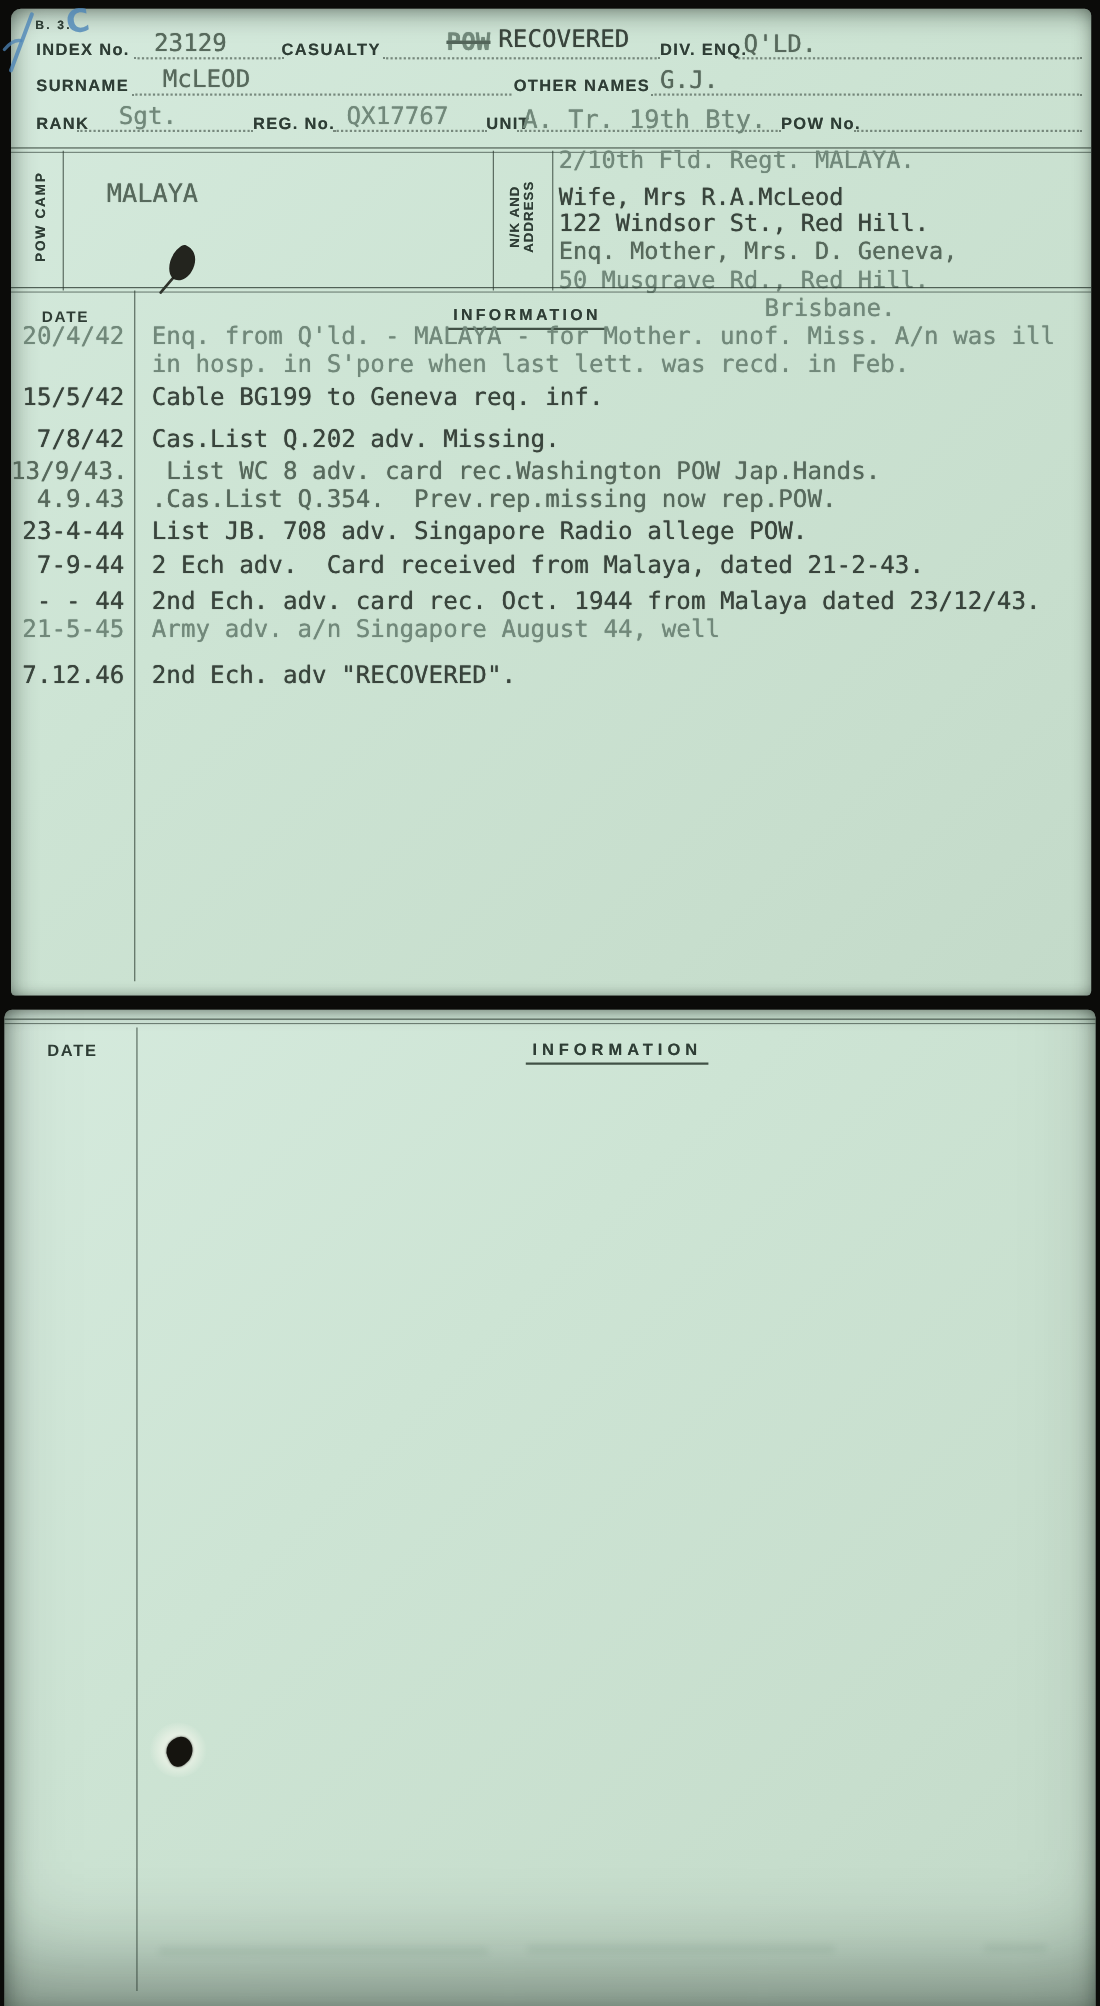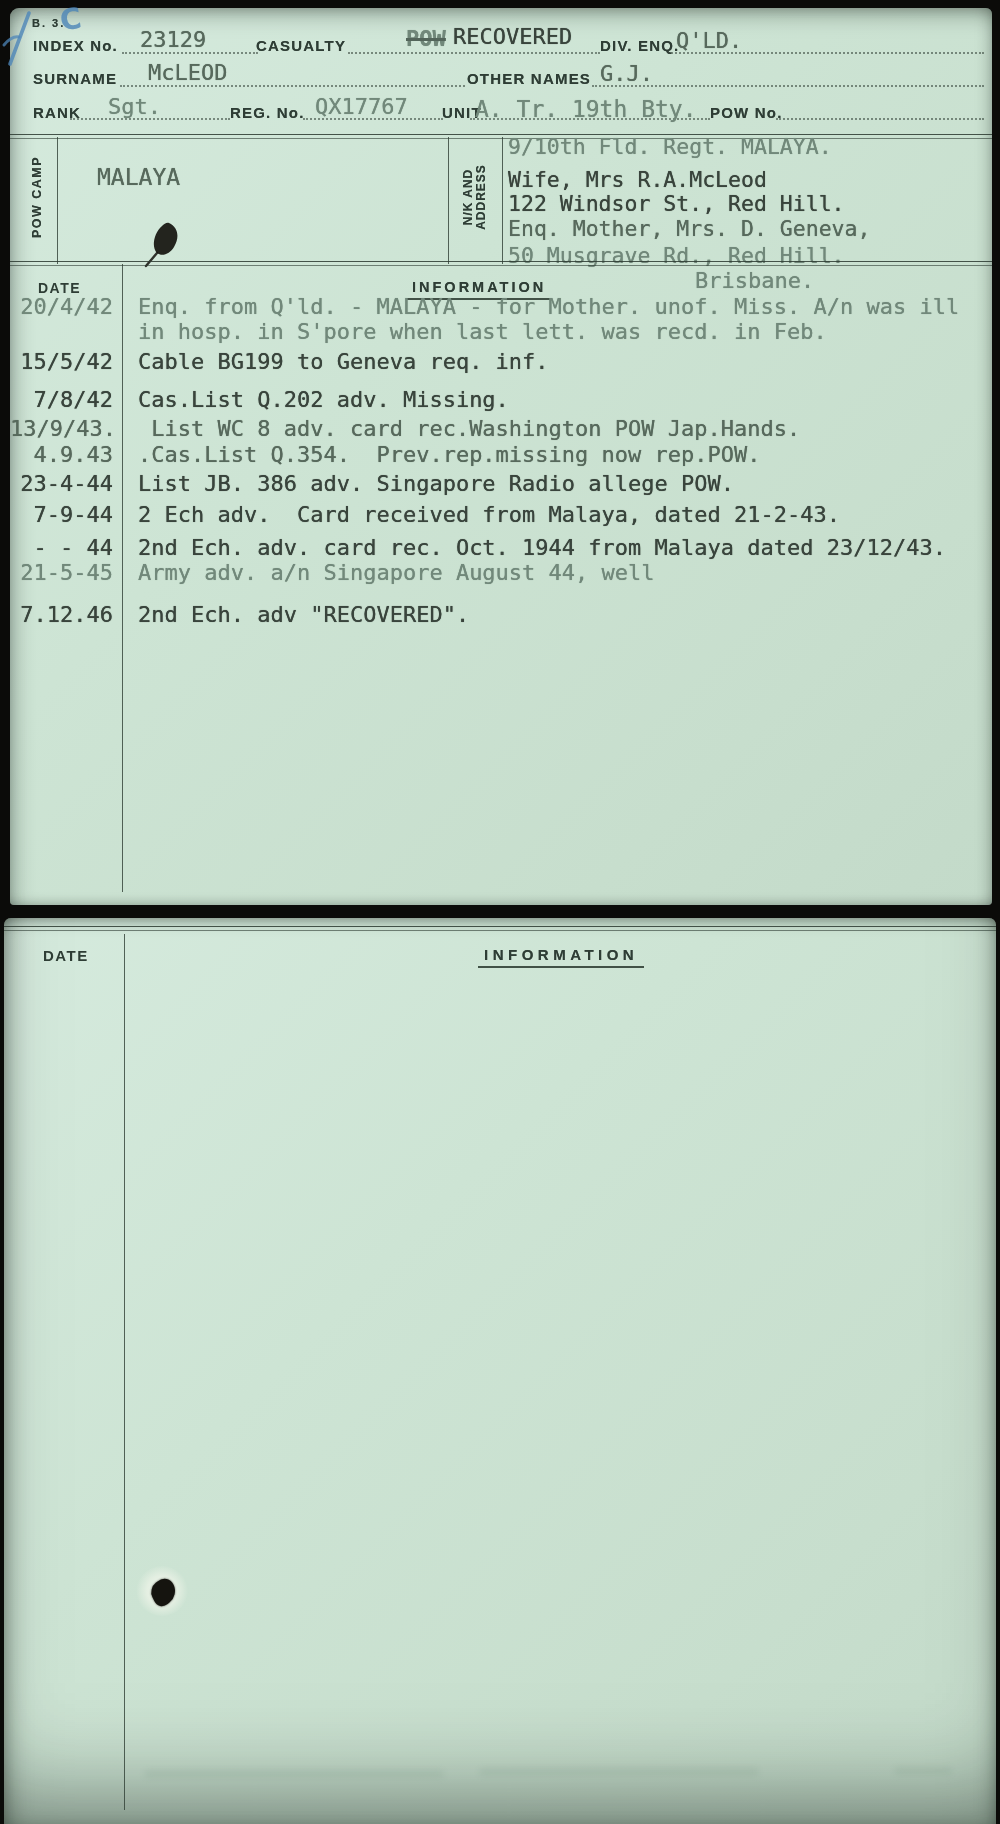--- a/index.html
+++ b/index.html
@@ -184,21 +184,21 @@
       <path d="M31 5 C40 9 42 19 36 29 C32 36 24 39 19 35 C13 29 16 15 24 8 C26 6 29 4 31 5 Z" fill="#14130e" opacity="0.92"></path>
       <path d="M19 35 L8 48" stroke="#14130e" stroke-width="2.4" stroke-linecap="round" opacity="0.85"></path>
     </svg>
     <div class="vline vl-nk1"></div>
     <div class="vline vl-nk2"></div>
     <div class="vertlabel nk-label">
       <div>N/K AND</div>
       <div>ADDRESS</div>
     </div>
     <div class="addr-block">
-        <div class="typed addr-line tone-faded" style="top: 128px;">9/10th Fld. Regt. MALAYA.</div>
+        <div class="typed addr-line tone-faded" style="top: 128px;">2/10th Fld. Regt. MALAYA.</div>
         <div class="typed addr-line tone-dark" style="top: 161px;">Wife, Mrs R.A.McLeod</div>
         <div class="typed addr-line tone-dark" style="top: 185px;">122 Windsor St., Red Hill.</div>
         <div class="typed addr-line tone-medium" style="top: 210px;">Enq. Mother, Mrs. D. Geneva,</div>
         <div class="typed addr-line tone-faded" style="top: 237px;">50 Musgrave Rd., Red Hill.</div>
       </div>
 
     <div class="drule rule-b"></div>
     <div class="typed tone-faded f-brisbane">Brisbane.</div>
     <div class="datehdr c1-datehdr">DATE</div>
     <div class="infohdr c1-infohdr">INFORMATION</div>
@@ -209,21 +209,21 @@
         <div class="typed info-line tone-faded" style="position: absolute; top: 287px;">Enq. from Q'ld. - MALAYA - for Mother. unof. Miss. A/n was ill</div>
         <div class="typed date-cell tone-dark" style="position: absolute; top: 342px;">15/5/42</div>
         <div class="typed info-line tone-dark" style="position: absolute; top: 342px;">Cable BG199 to Geneva req. inf.</div>
         <div class="typed date-cell tone-dark" style="position: absolute; top: 380px;">7/8/42</div>
         <div class="typed info-line tone-dark" style="position: absolute; top: 380px;">Cas.List Q.202 adv. Missing.</div>
         <div class="typed date-cell tone-medium" style="position: absolute; top: 409px; text-align: right;">13/9/43.</div>
         <div class="typed info-line tone-medium" style="position: absolute; top: 409px;"> List WC 8 adv. card rec.Washington POW Jap.Hands.</div>
         <div class="typed date-cell tone-medium" style="position: absolute; top: 435px;">4.9.43</div>
         <div class="typed info-line tone-medium" style="position: absolute; top: 435px;">.Cas.List Q.354.  Prev.rep.missing now rep.POW.</div>
         <div class="typed date-cell tone-dark" style="position: absolute; top: 464px;">23-4-44</div>
-        <div class="typed info-line tone-dark" style="position: absolute; top: 464px;">List JB. 386 adv. Singapore Radio allege POW.</div>
+        <div class="typed info-line tone-dark" style="position: absolute; top: 464px;">List JB. 708 adv. Singapore Radio allege POW.</div>
         <div class="typed date-cell tone-dark" style="position: absolute; top: 495px;">7-9-44</div>
         <div class="typed info-line tone-dark" style="position: absolute; top: 495px;">2 Ech adv.  Card received from Malaya, dated 21-2-43.</div>
         <div class="typed date-cell tone-dark" style="position: absolute; top: 528px;">- - 44</div>
         <div class="typed info-line tone-dark" style="position: absolute; top: 528px;">2nd Ech. adv. card rec. Oct. 1944 from Malaya dated 23/12/43.</div>
         <div class="typed date-cell tone-faded" style="position: absolute; top: 553px;">21-5-45</div>
         <div class="typed info-line tone-faded" style="position: absolute; top: 553px;">Army adv. a/n Singapore August 44, well</div>
         <div class="typed date-cell tone-dark" style="position: absolute; top: 595px;">7.12.46</div>
         <div class="typed info-line tone-dark" style="position: absolute; top: 595px;">2nd Ech. adv "RECOVERED".</div>
       </div>
   </div>

